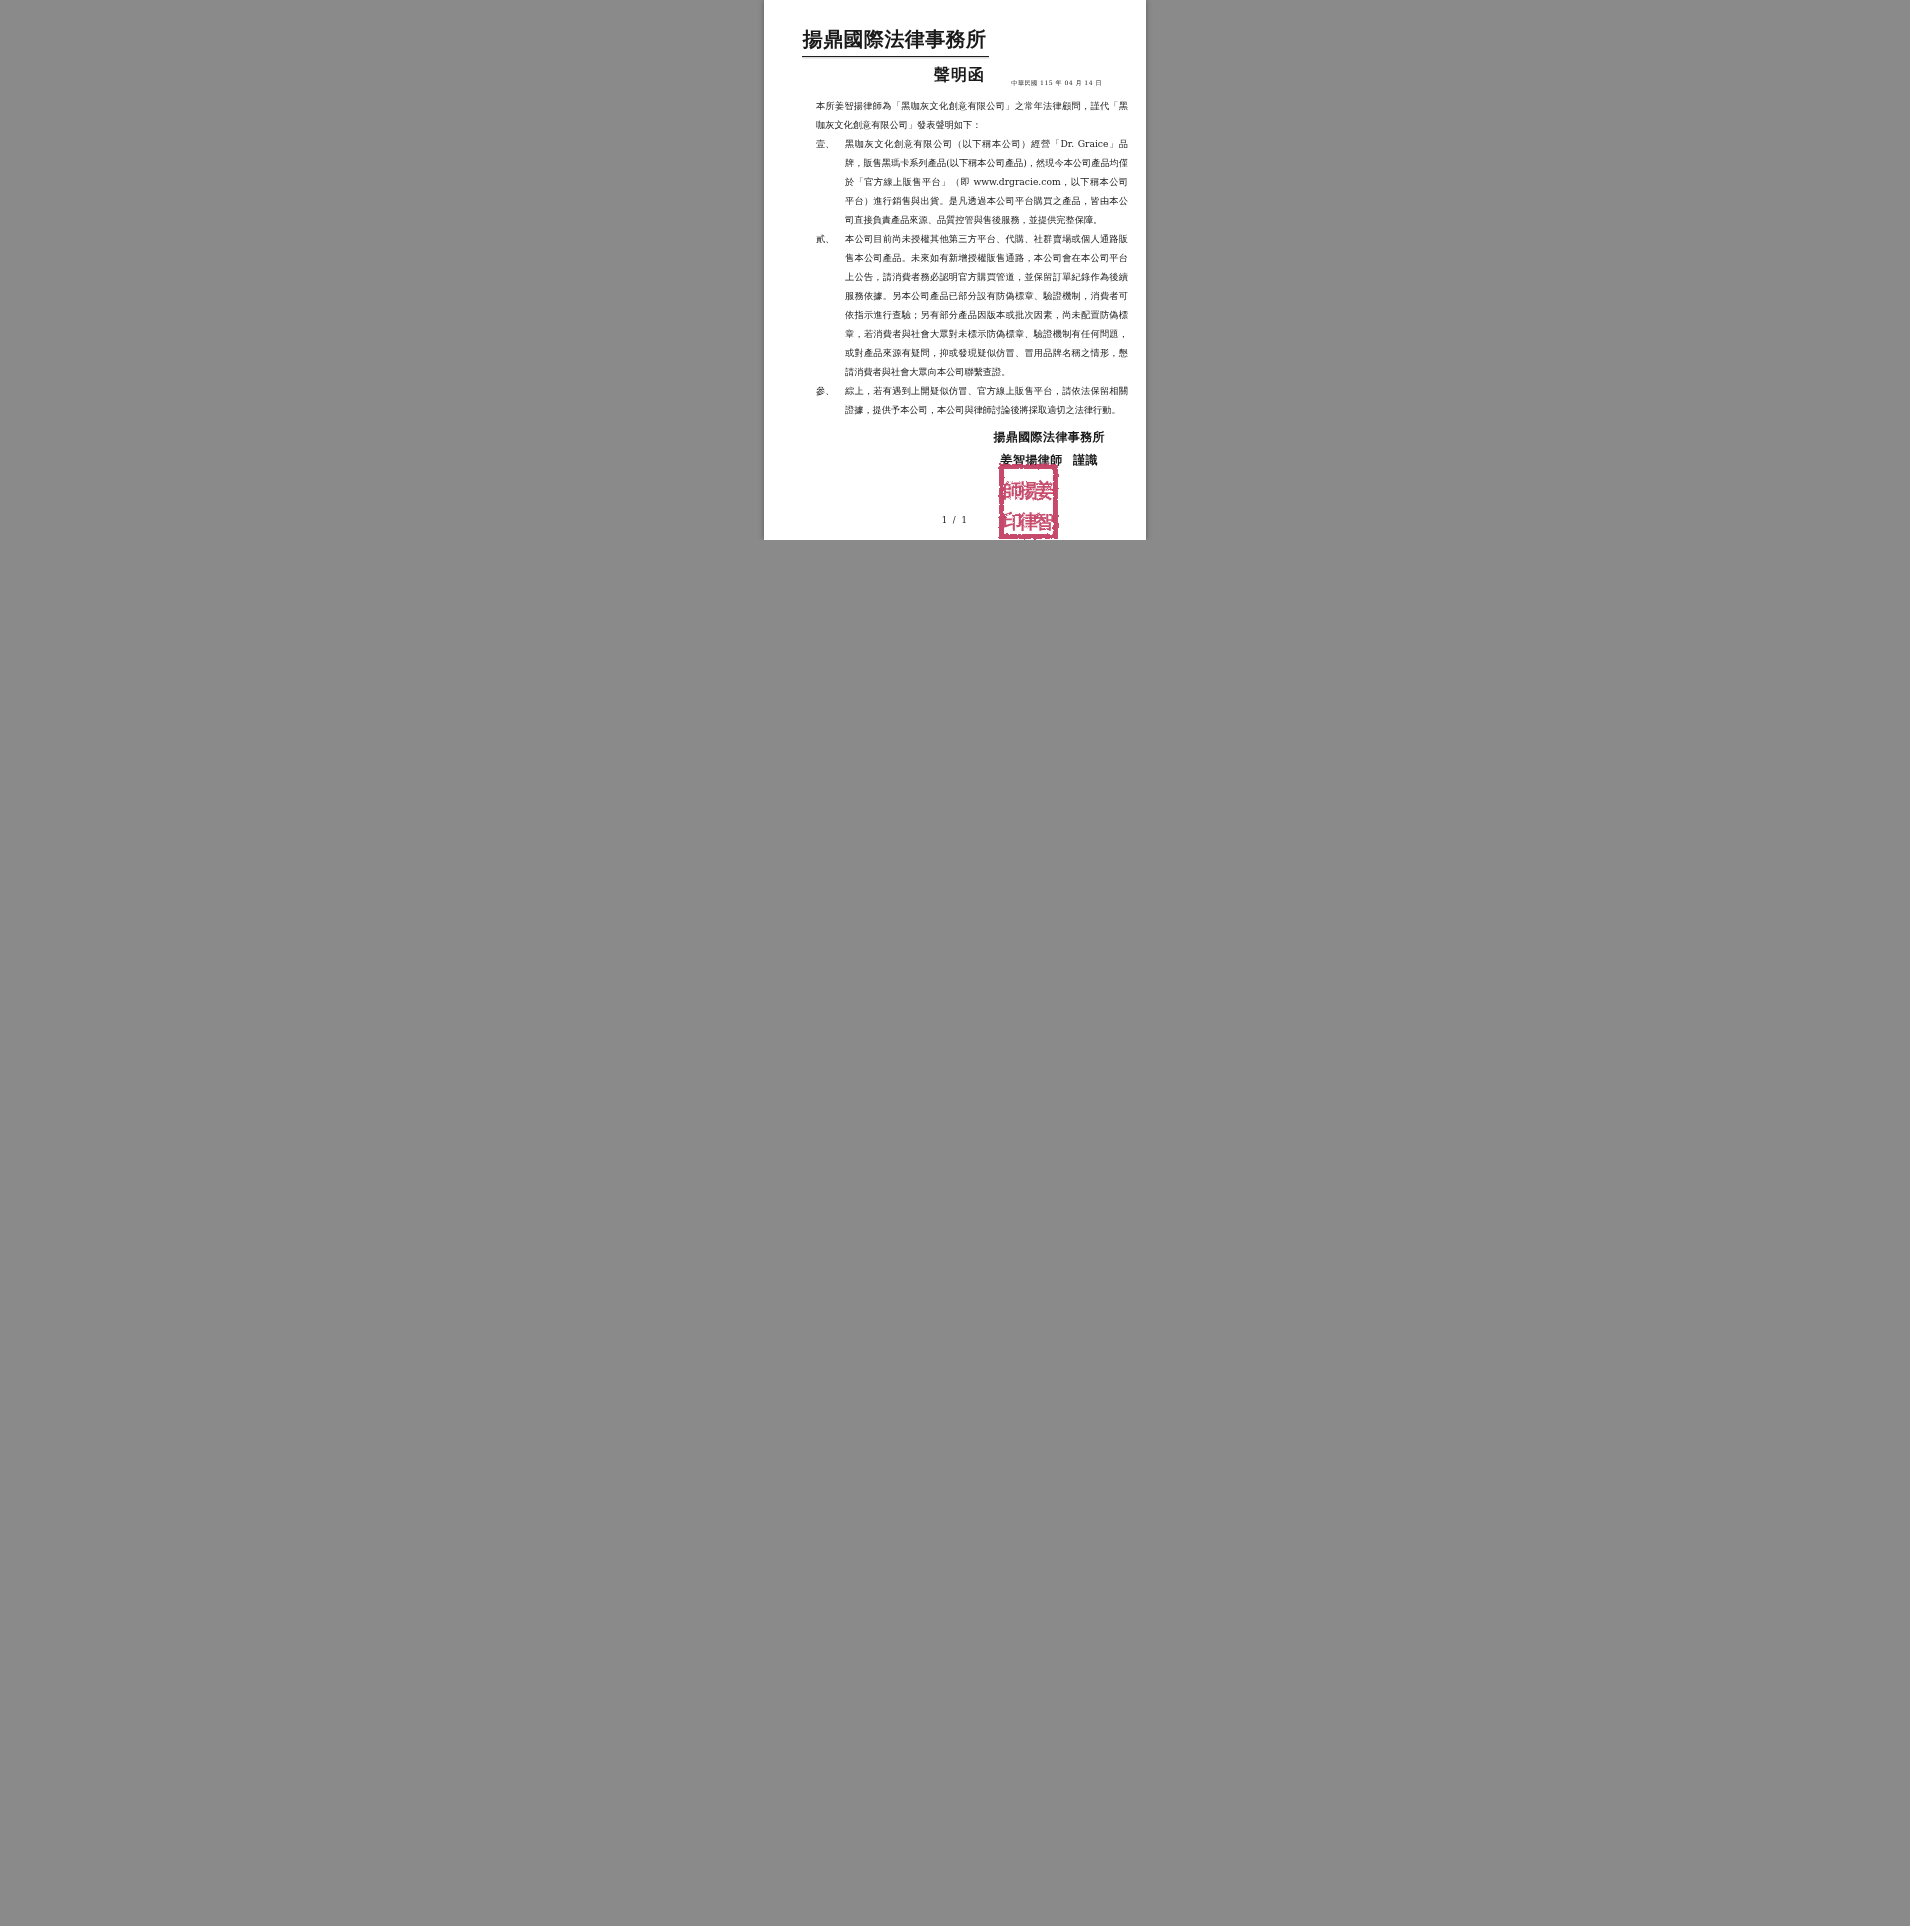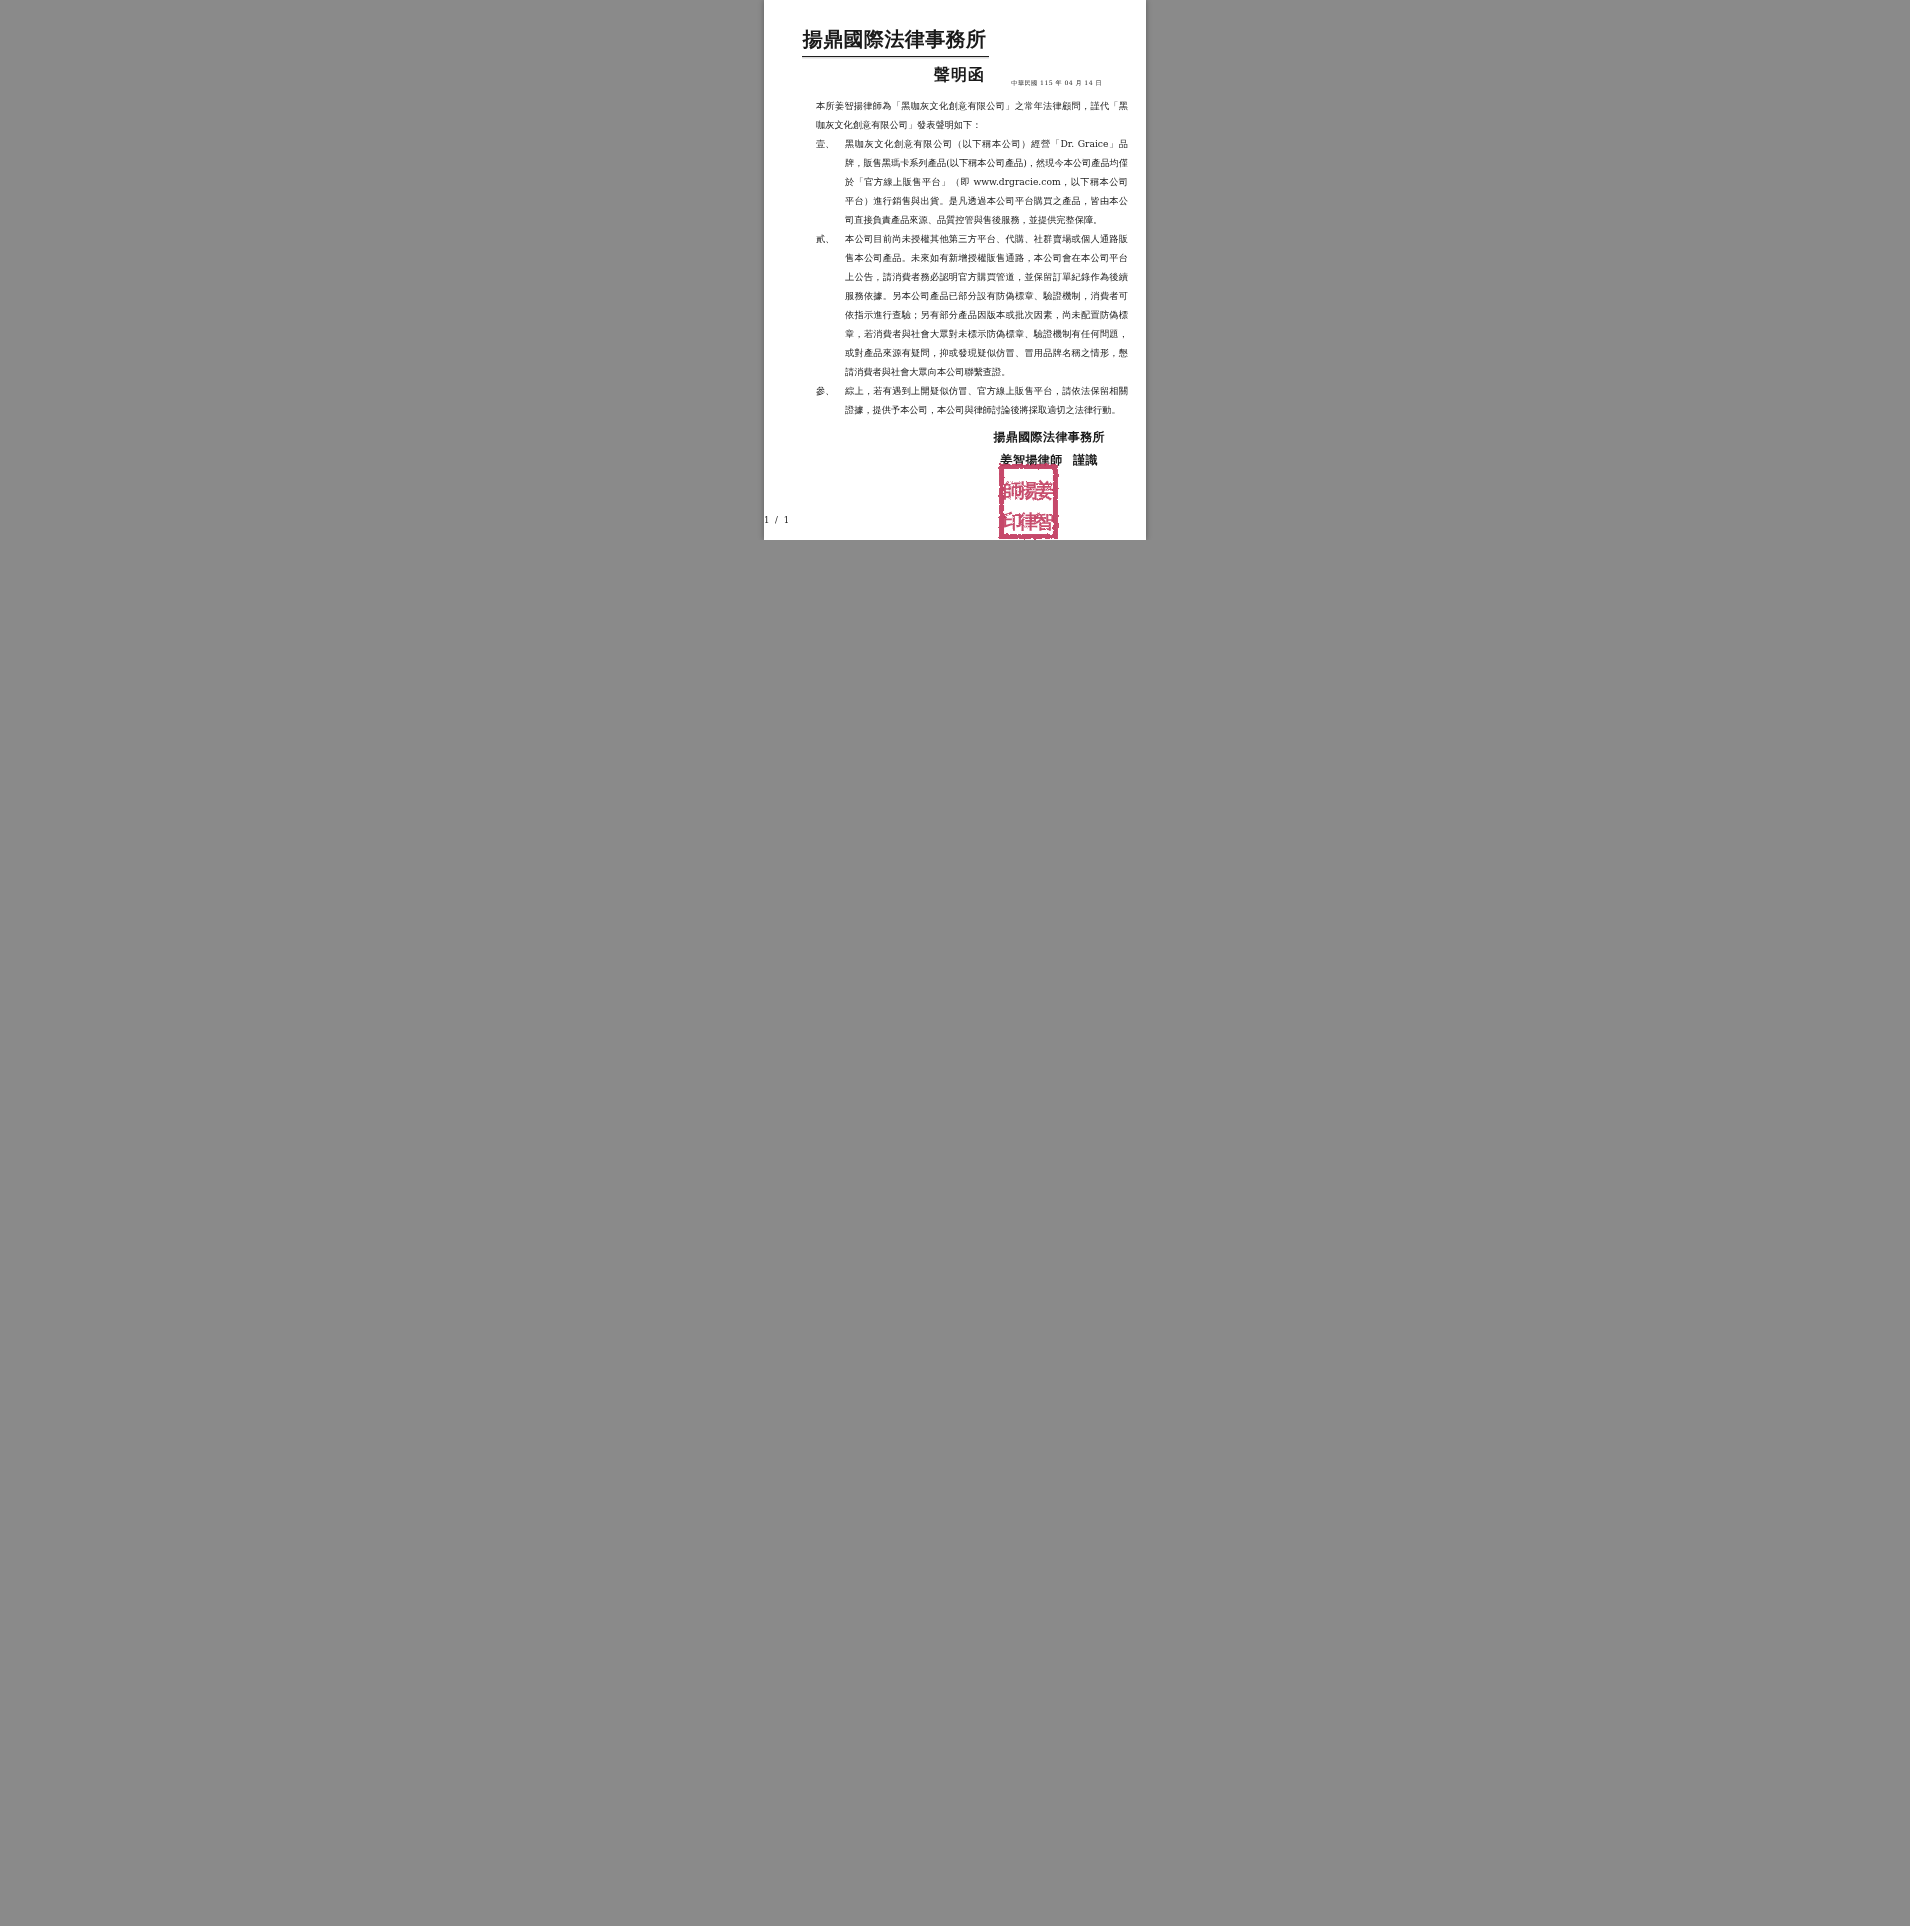--- a/index.html
+++ b/index.html
@@ -64,21 +64,21 @@
     position:absolute;left:234px;top:463px;width:61px;height:77px;
   }
   .seal svg{display:block;width:100%;height:100%;}
   .seal text{
     font-family:"DejaVu Serif","Liberation Serif",serif;
     font-weight:700;
   }
   
   .page-num{
     position:absolute;left:0;right:0;top:515px;
-    text-align:left;
+    text-align:center;
     font-size:8.5px;letter-spacing:1.5px;
   }
 </style>
 </head>
 <body>
 
 <div class="stage">
   <div class="page">
 
     <div class="doc-header">揚鼎國際法律事務所</div>

